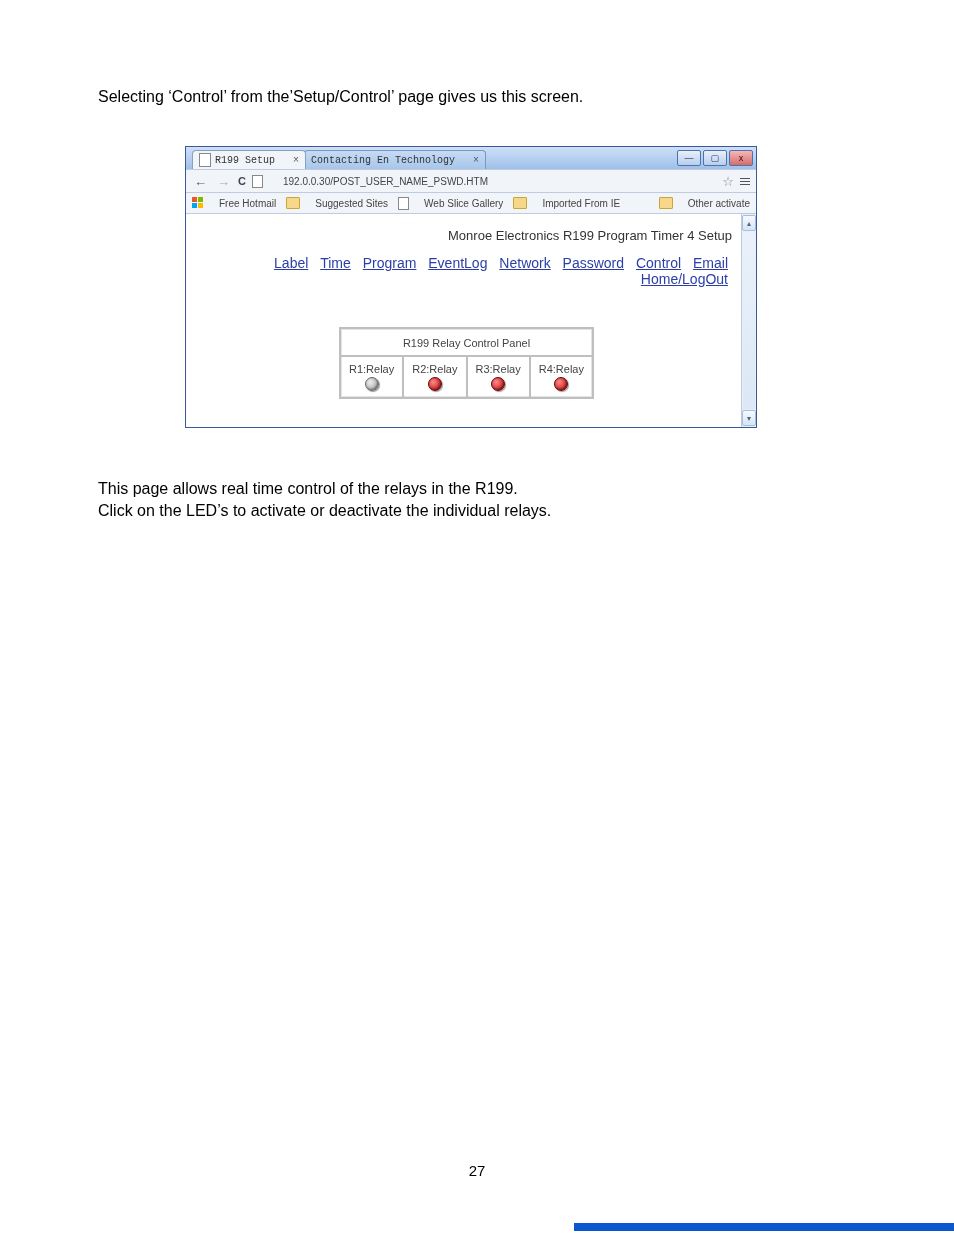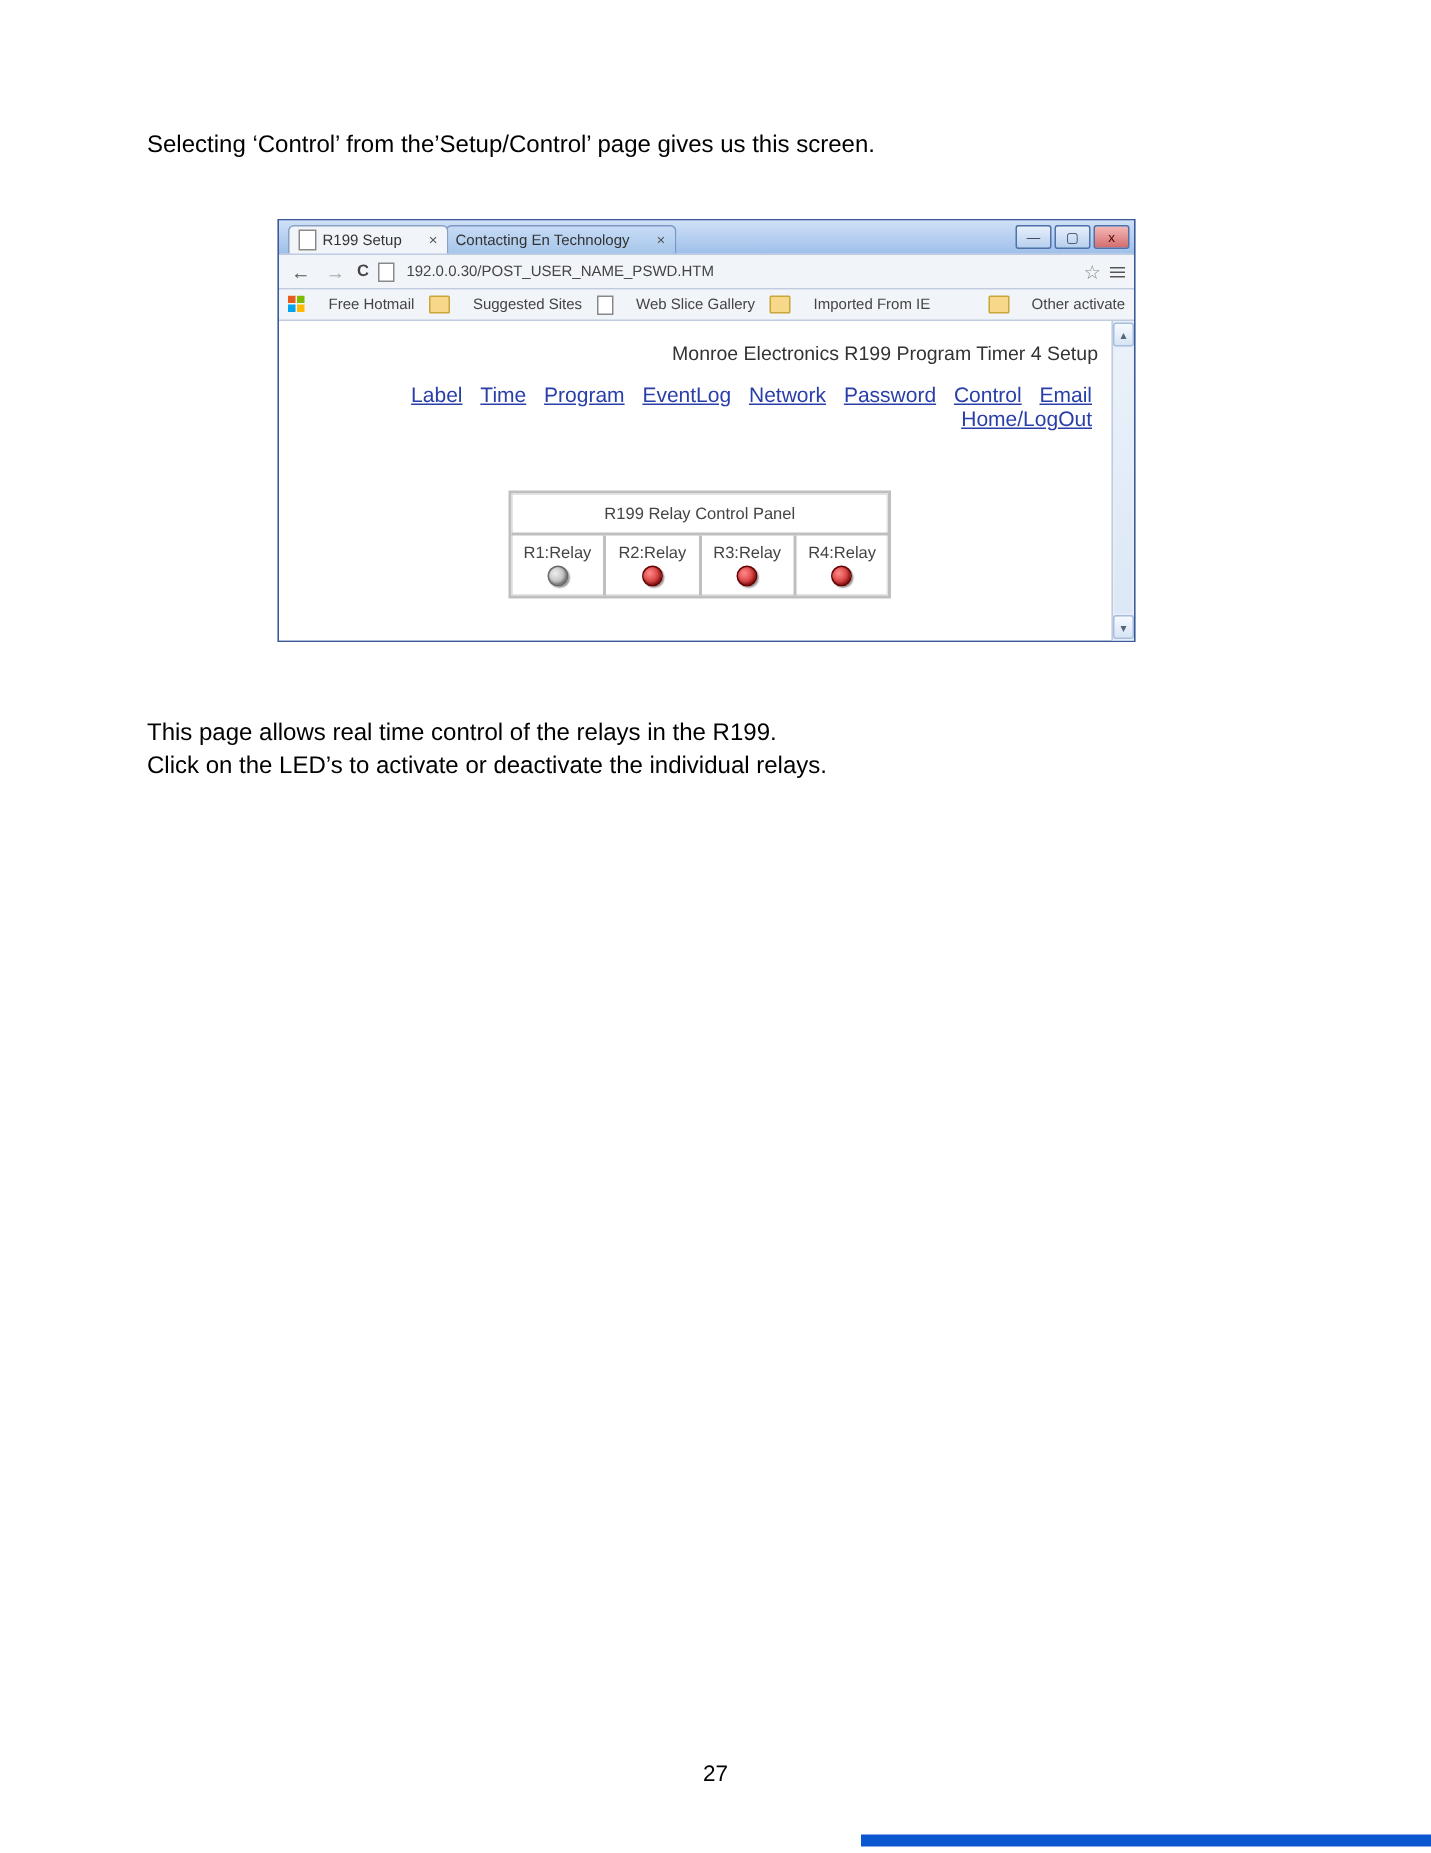--- a/index.html
+++ b/index.html
@@ -43,20 +43,21 @@
     display: flex;
     align-items: flex-end;
     position: relative;
   }
   .tabs {
     display: flex;
     align-items: flex-end;
     gap: 0;
     margin-left: 6px;
     margin-top: 2px;
+    font-family: Liberation Mono, monospace;
   }
   .tab {
     display: flex;
     align-items: center;
     height: 18px;
     font-size: 10px;
     color: #333;
     padding: 0 6px;
     border-top-left-radius: 4px;
     border-top-right-radius: 4px;
@@ -126,21 +127,21 @@
     padding: 0 2px;
   }
   .reload {
     font-weight: bold;
     color: #444;
   }
   .urlbox {
     flex: 1;
     display: flex;
     align-items: center;
-    gap: 8px;
+    gap: 20px;
     font-size: 10px;
     color: #444;
   }
   .urlbox .page-icon {
     width: 9px; height: 11px;
     border: 1px solid #888;
     background: #fff;
   }
   .star { font-size: 13px; color: #888; }
   .menu-lines {
@@ -282,21 +283,21 @@
     margin: 1px;
     border-radius: 2px;
   }
   .scroll-track { flex:1; width:12px; background:linear-gradient(#eaf1fa,#dce8f6); margin:0 1px; }
   .page-body-wrap {
     position: relative;
   }
   .pnum {
     position: absolute;
     left: 0; right: 0;
-    bottom: 44px;
+    bottom: 56px;
     text-align: center;
     font-size: 15px;
     color: #000;
   }
   .footer-stripe {
     position: absolute;
     bottom: 4px;
     right: 0;
     width: 380px;
     height: 8px;

